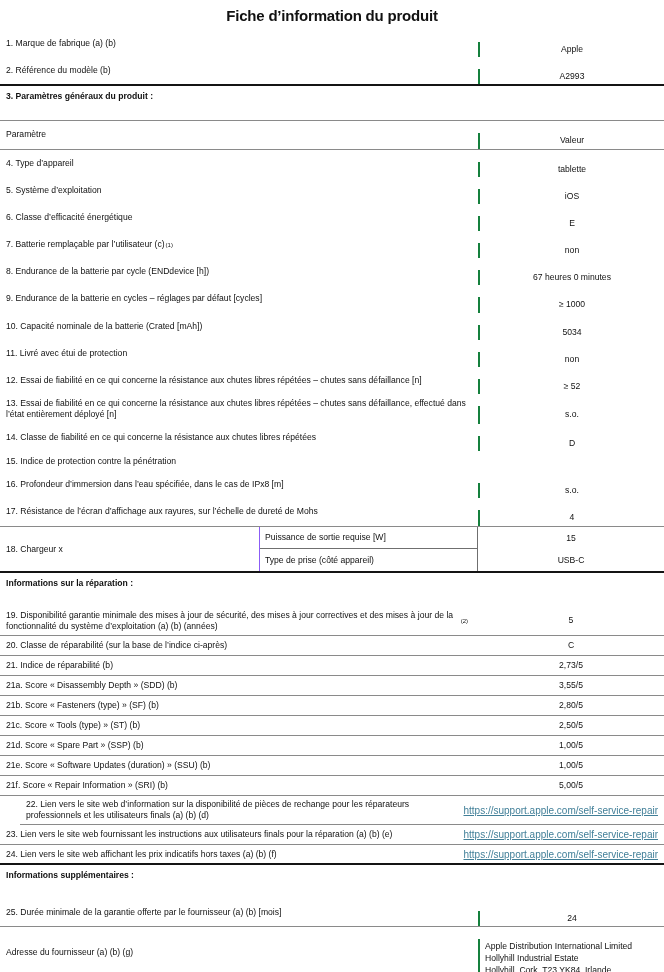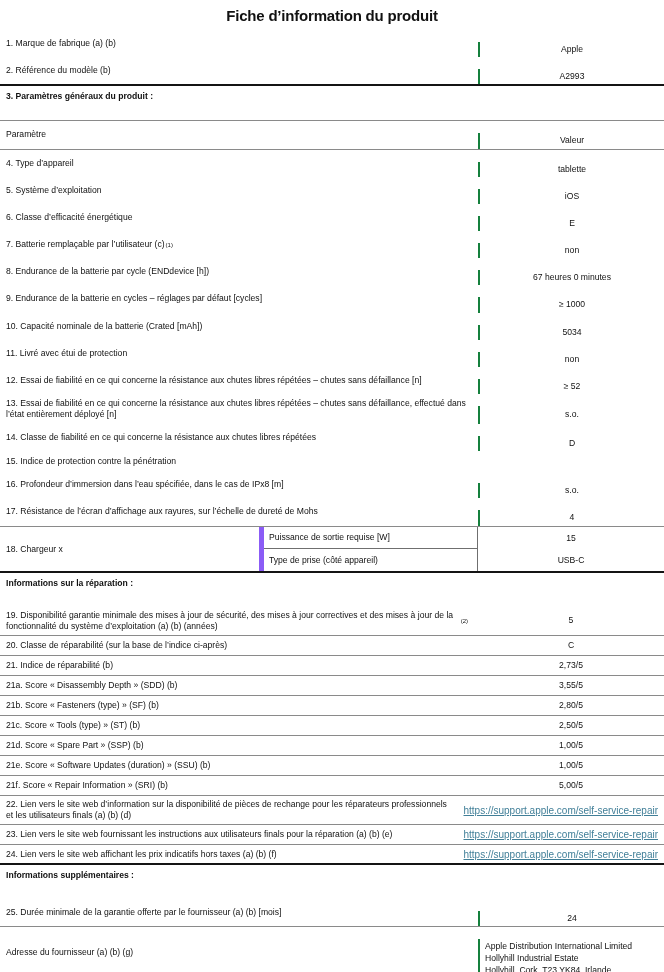--- a/index.html
+++ b/index.html
@@ -15,30 +15,30 @@
   .lbl { flex: 1; display: flex; align-items: center; padding: 3px 10px 3px 6px; line-height: 1.3; }
   .val { width: 186px; display: flex; align-items: center; justify-content: center; text-align: center; padding: 2px 4px; line-height: 1.3; }
   .div > .val { border-left: 2px solid #15803d; margin-top: 12px; }
   .sep { border-bottom: 1px solid #8a8a8a; }
   .thick { border-bottom: 2px solid #141414; }
   .sechead { font-weight: bold; padding: 5px 6px 19px; min-height: 18px; display: flex; align-items: center; }
   .sup { font-size: 6px; vertical-align: super; line-height: 1; margin-left: 1px; }
   
   .charger { display: flex; align-items: stretch; border-top: 1px solid #8a8a8a; }
   .charger .clabel { width: 259px; display: flex; align-items: center; padding: 3px 6px; }
-  .charger .cmid { width: 219px; border-left: 5px solid #8b5cf6; border-right: 1px solid #6f6f6f; display: flex; flex-direction: column; }
+  .charger .cmid { width: 219px; border-left: 1px solid #8b5cf6; border-right: 1px solid #6f6f6f; display: flex; flex-direction: column; }
   .charger .cmid .sub { height: 22px; display: flex; align-items: center; padding-left: 5px; }
   .charger .cmid .sub.first { border-bottom: 1px solid #6f6f6f; }
   .charger .cvals { width: 186px; display: flex; flex-direction: column; }
   .charger .cvals .sub { height: 22px; display: flex; align-items: center; justify-content: center; }
   
   .linkcell { width: 206px; display: flex; align-items: center; justify-content: flex-end; padding: 2px 6px 2px 0; }
   .linkcell a { color: #417f98; text-decoration: underline; font-size: 10px; white-space: nowrap; }
   .r19 { min-height: 26px; }
-  .r22 { min-height: 27px; }
+  .r22 { min-height: 27px; margin-left: 20px; }
   .addr { min-height: 40px; }
   .addr .val { flex-direction: column; align-items: flex-start; justify-content: center; text-align: left; padding-left: 5px; line-height: 1.35; }
   
   .footnotes { padding: 3px 4px 6px 4px; }
   .fn { font-size: 6.7px; line-height: 1.35; padding: 2.6px 2px 0 2px; color: #1c1c1c; }
 </style>
 </head>
 <body>
 
 <div class="page">

